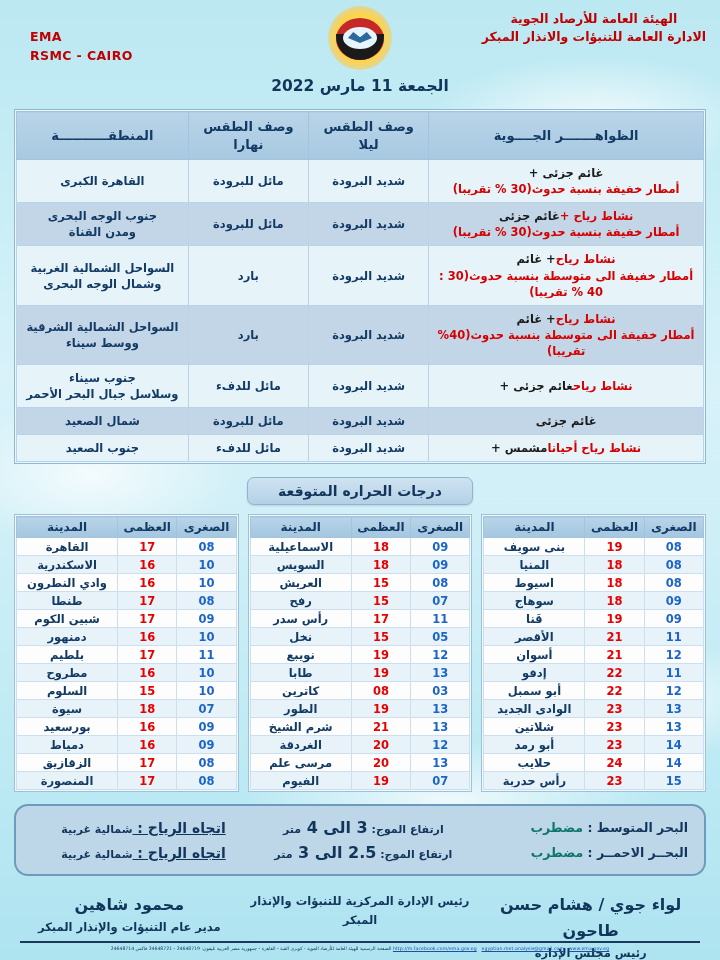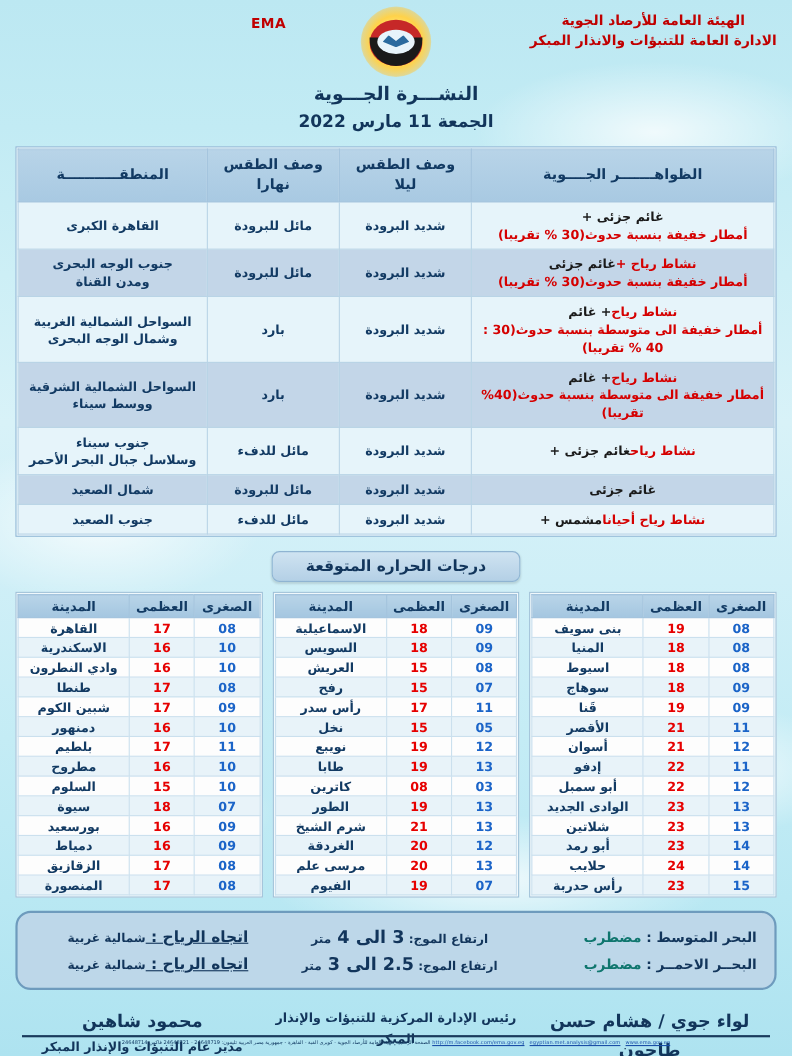--- a/index.html
+++ b/index.html
@@ -57,24 +57,24 @@
   .org-line {
     color: #c00000;
     font-size: 12.5px;
     font-weight: bold;
     white-space: nowrap;
   }
   .ema-block {
     position: absolute;
     left: 0;
     right: 0;
-    margin: 0 auto;
+    margin: 16px auto;
     width: 230px;
     top: 12px;
-    text-align: right;
+    text-align: left;
     line-height: 1.5;
     direction: ltr;
   }
   .ema-block.left {
     left: 30px; right: auto; width: 230px;
   }
   .ema-line {
     color: #c00000;
     font-size: 12.5px;
     font-weight: bold;
@@ -322,38 +322,38 @@
 <div class="cloud c3"></div>
 <div class="cloud c4"></div>
 <div class="cloud c5"></div>
 
 <div class="page">
 
   <div class="masthead">
 
     <div class="ema-block left">
       <div class="ema-line">EMA</div>
+      <div class="ema-line">RSMC - CAIRO</div>
     </div>
 
     <div class="logo">
       <div class="glow"></div>
       <div class="ring-top"></div>
       <div class="ring-bot"></div>
       <div class="center"></div>
       <div class="bird"></div>
     </div>
 
     <div class="org-block">
       <div class="org-line">الهيئة العامة للأرصاد الجوية</div>
       <div class="org-line">الادارة العامة للتنبؤات والانذار المبكر</div>
     </div>
   </div>
 
   <div class="bulletin-title">
-    <div class="t1">النشـــرة الجـــوية</div>
     <div class="t2">الجمعة 11 مارس 2022</div>
   </div>
 
   <div class="main-table-wrap">
     <table class="forecast">
       <thead>
         <tr>
           <th class="col-phen">الظواهـــــــر الجــــوية</th>
           <th class="col-night">
             <div>وصف الطقس</div>

